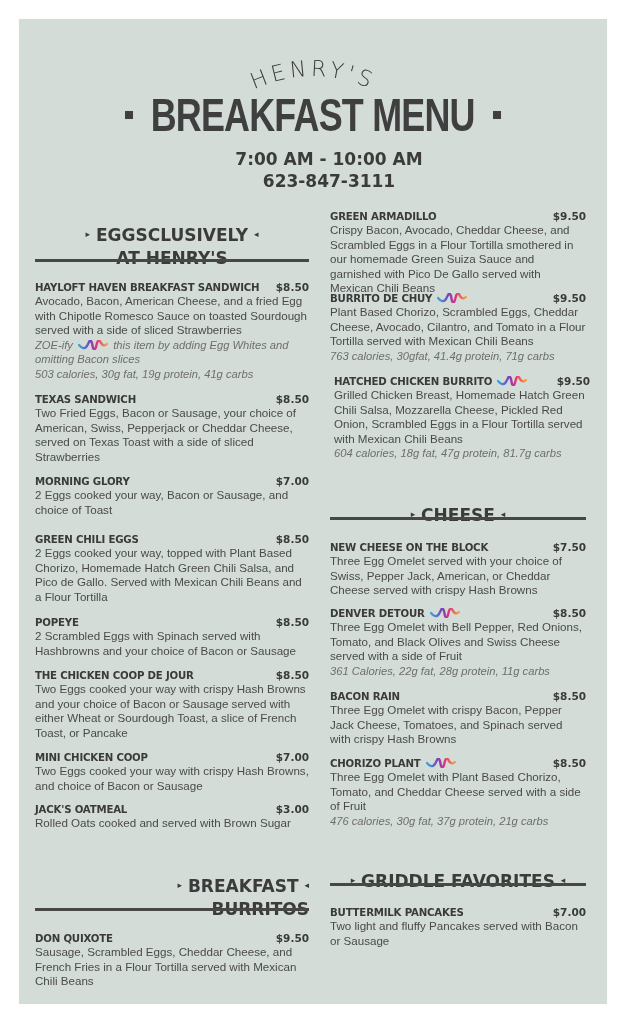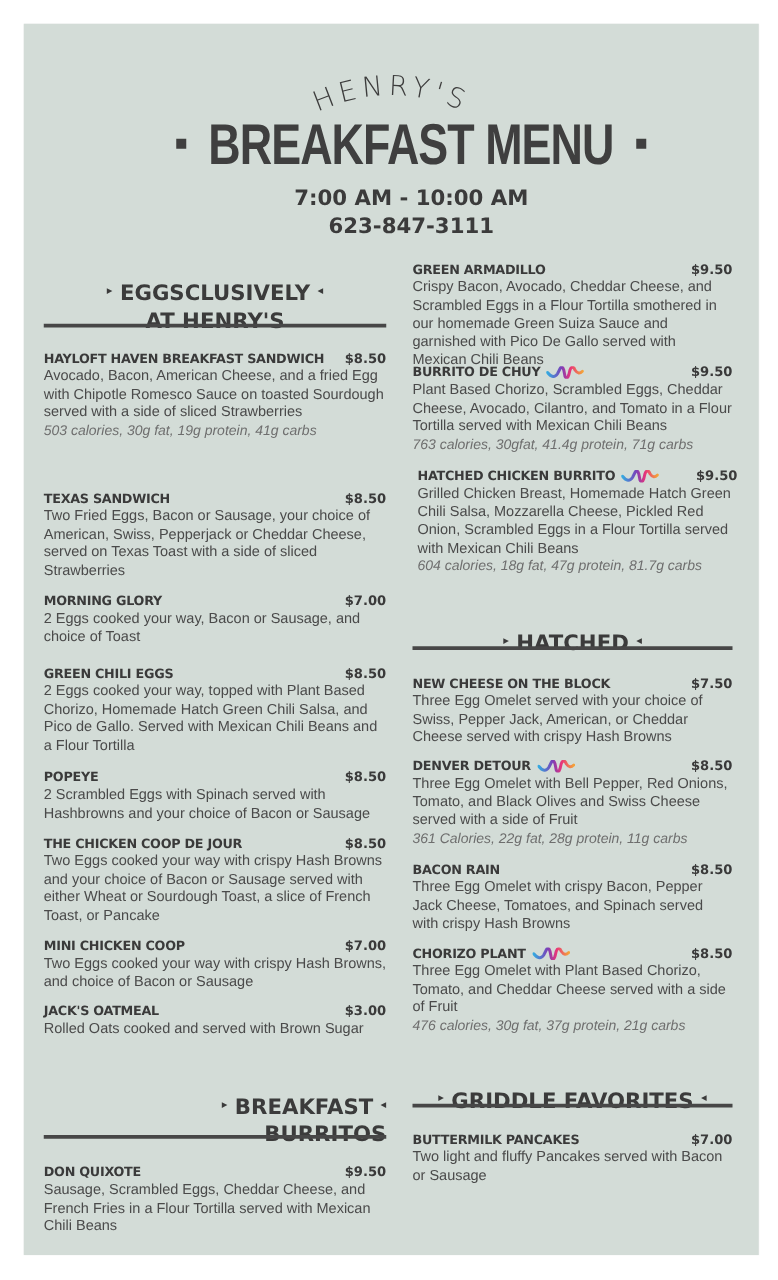--- a/index.html
+++ b/index.html
@@ -8,21 +8,21 @@
     position: absolute; left: 19px; top: 19px; width: 588px; height: 985px;
     background: #d3dcd7; box-shadow: 0 0 1px rgba(0,0,0,0.08);
   }
   .header { position: absolute; left: 0; top: 0; width: 588px; height: 190px; }
   .brand-arc { position: absolute; left: 0; top: 24px; width: 588px; height: 60px; }
   .brand-arc text {
     font-family: "DejaVu Sans", sans-serif; font-size: 22px; font-weight: 300;
     fill: #3d3d3d; letter-spacing: 4px;
   }
   .title-row {
-    position: absolute; left: 16px; top: 68px; width: 588px; height: 56px;
+    position: absolute; left: 0; top: 68px; width: 588px; height: 56px;
     display: flex; align-items: center; justify-content: center; gap: 12px;
   }
   .title-dot { width: 8px; height: 8px; background: #3f3f3f; display: inline-block; }
   .title {
     font-family: "Liberation Sans", sans-serif; font-weight: 700; font-size: 46px;
     color: #3f3f3f; letter-spacing: -1px; transform: scaleX(0.78); transform-origin: center;
     line-height: 1; white-space: nowrap; margin: 0 -40px;
   }
   .hours, .phone {
     position: absolute; left: 16px; width: 588px; text-align: center;
@@ -107,20 +107,27 @@
       <span>AT HENRY'S</span>
     </div>
     <div class="section-rule" style="left:0; top:240px; width:274px;"></div>
 
     <div class="item" style="left:0; top:262px; width:274px;">
       <div class="item-row">
         <span class="item-name">HAYLOFT HAVEN BREAKFAST SANDWICH</span>
         <span class="item-price">$8.50</span>
       </div>
       <div class="item-desc">Avocado, Bacon, American Cheese, and a fried Egg with Chipotle Romesco Sauce on toasted Sourdough served with a side of sliced Strawberries</div>
+      <div class="item-note">
+        <span>ZOE-ify</span>
+        <svg class="note-wave">
+            <use href="#zoe-wave"></use>
+          </svg>
+        <span>this item by adding Egg Whites and omitting Bacon slices</span>
+      </div>
       <div class="item-note">503 calories, 30g fat, 19g protein, 41g carbs</div>
     </div>
 
     <div class="item" style="left:0; top:374px; width:274px;">
       <div class="item-row">
         <span class="item-name">TEXAS SANDWICH</span>
         <span class="item-price">$8.50</span>
       </div>
       <div class="item-desc">Two Fried Eggs, Bacon or Sausage, your choice of American, Swiss, Pepperjack or Cheddar Cheese, served on Texas Toast with a side of sliced Strawberries</div>
     </div>
@@ -223,21 +230,21 @@
             </svg>
         </span>
         <span class="item-price">$9.50</span>
       </div>
       <div class="item-desc">Grilled Chicken Breast, Homemade Hatch Green Chili Salsa, Mozzarella Cheese, Pickled Red Onion, Scrambled Eggs in a Flour Tortilla served with Mexican Chili Beans</div>
       <div class="item-note">604 calories, 18g fat, 47g protein, 81.7g carbs</div>
     </div>
 
     <div class="section-head" style="left:0; top:472px; width:256px;">
       <span class="tri">▸</span>
-      <span>HATCHED</span>
+      <span>CHEESE</span>
       <span class="tri">◂</span>
     </div>
     <div class="section-rule" style="left:0; top:498px; width:256px;"></div>
 
     <div class="item" style="left:0; top:522px; width:256px;">
       <div class="item-row">
         <span class="item-name">NEW CHEESE ON THE BLOCK</span>
         <span class="item-price">$7.50</span>
       </div>
       <div class="item-desc">Three Egg Omelet served with your choice of Swiss, Pepper Jack, American, or Cheddar Cheese served with crispy Hash Browns</div>

